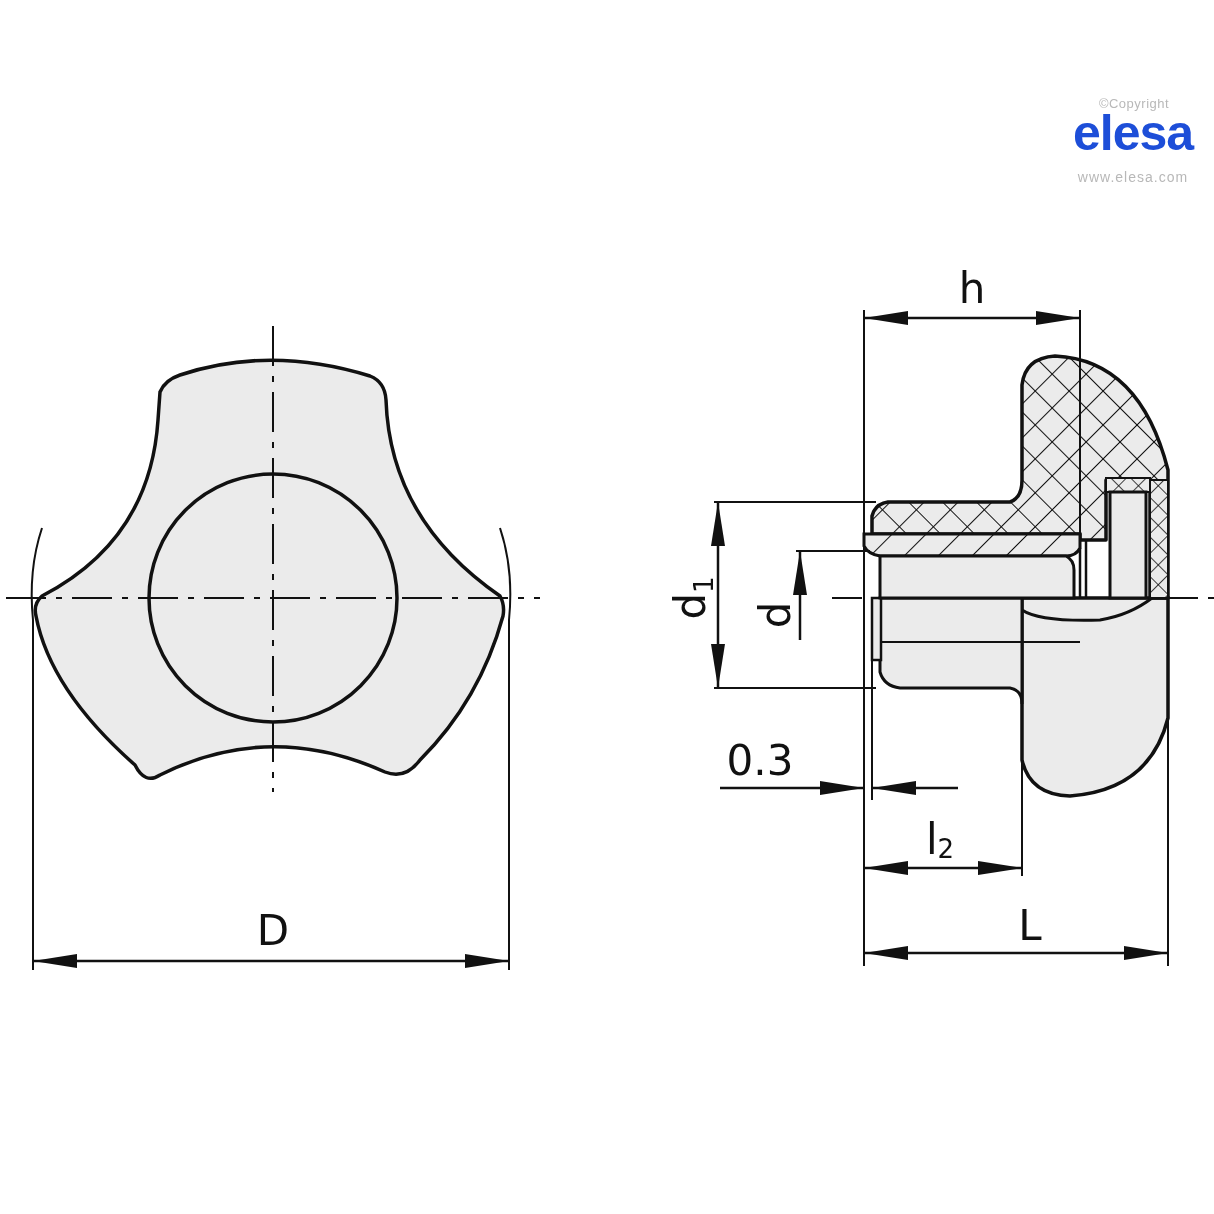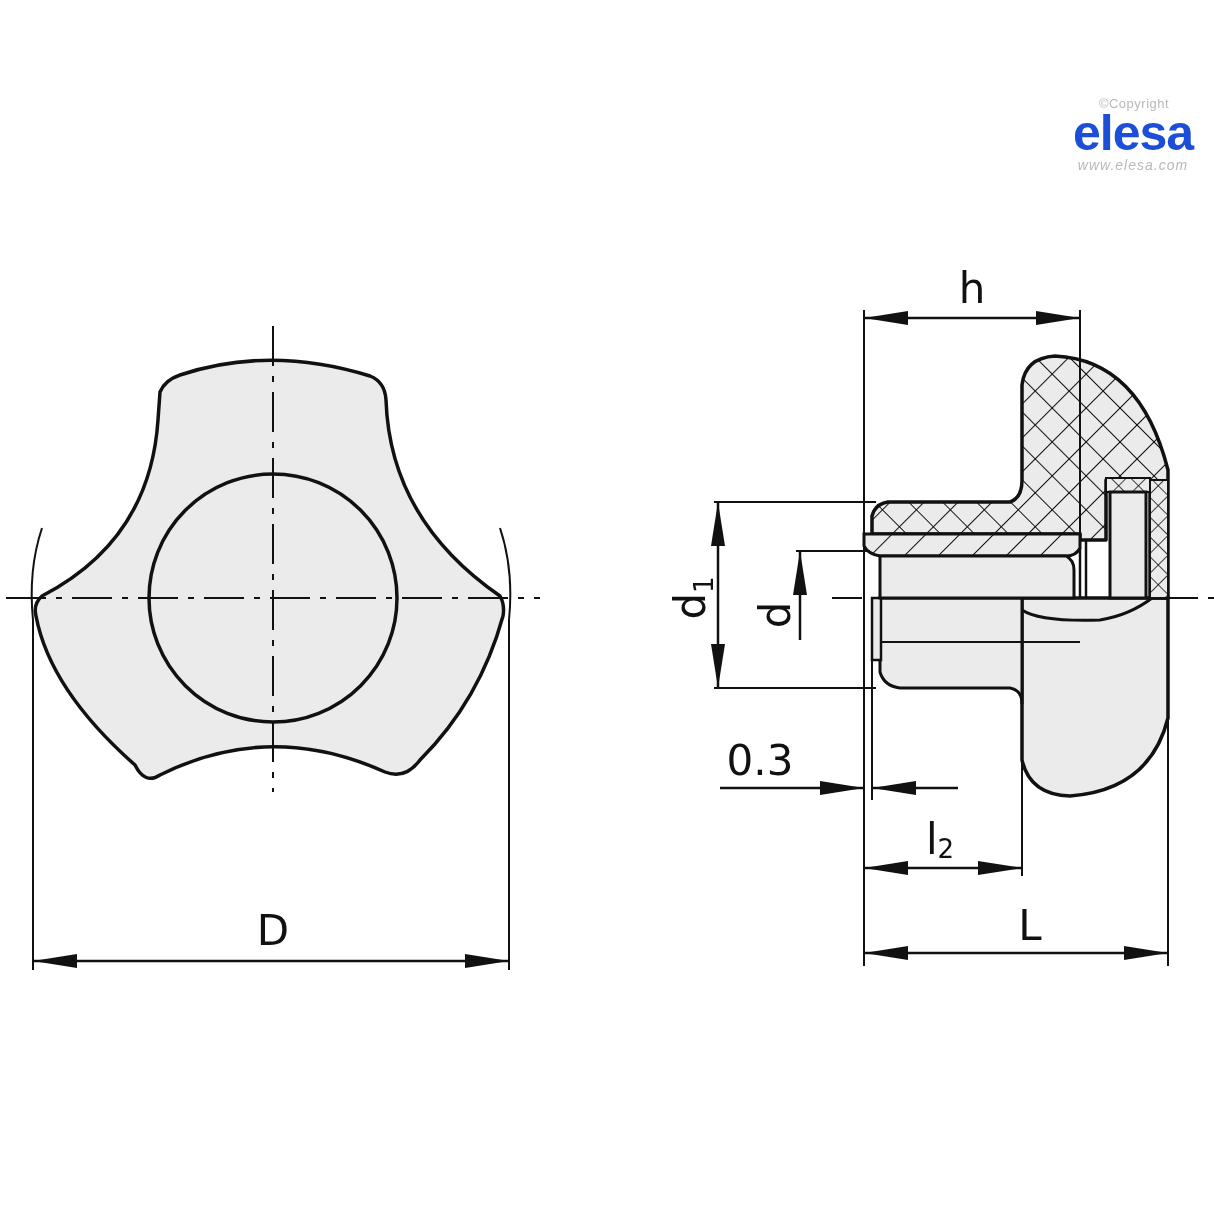--- a/index.html
+++ b/index.html
@@ -4,21 +4,21 @@
 <style>
   html, body { margin: 0; padding: 0; background: #ffffff; }
   body { width: 1214px; height: 1214px; position: relative; overflow: hidden;
          font-family: "Liberation Sans", sans-serif; }
   svg.drawing { position: absolute; left: 0; top: 0; }
   .lbl { font-family: "DejaVu Sans", sans-serif; font-size: 42px; fill: #111; }
   .lbl-sub { font-family: "DejaVu Sans", sans-serif; font-size: 26px; fill: #111; }
   .brand { position: absolute; left: 1058px; top: 96px; width: 150px; text-align: center; color: #b8b8b8; }
   .brand .copy { font-size: 13px; letter-spacing: 0.5px; margin-left: 2px; }
   .brand .logo { font-size: 50px; font-weight: bold; line-height: 44px; letter-spacing: -1px; color: #1d4ed8; }
-  .brand .url { font-size: 14px; letter-spacing: 1px; margin-top: 2px; font-style: italic; }
+  .brand .url { font-size: 14px; letter-spacing: 1px; margin-top: 14px; }
 </style>
 </head>
 <body>
 
 <svg class="drawing" width="1214" height="1214" viewBox="0 0 1214 1214">
   <defs>
     <pattern id="xhatch" width="24" height="24" patternUnits="userSpaceOnUse" patternTransform="rotate(45)">
       <rect width="24" height="24" fill="#ebebeb"></rect>
       <line x1="0" y1="0" x2="0" y2="24" stroke="#111" stroke-width="2"></line>
       <line x1="0" y1="0" x2="24" y2="0" stroke="#111" stroke-width="2"></line>

